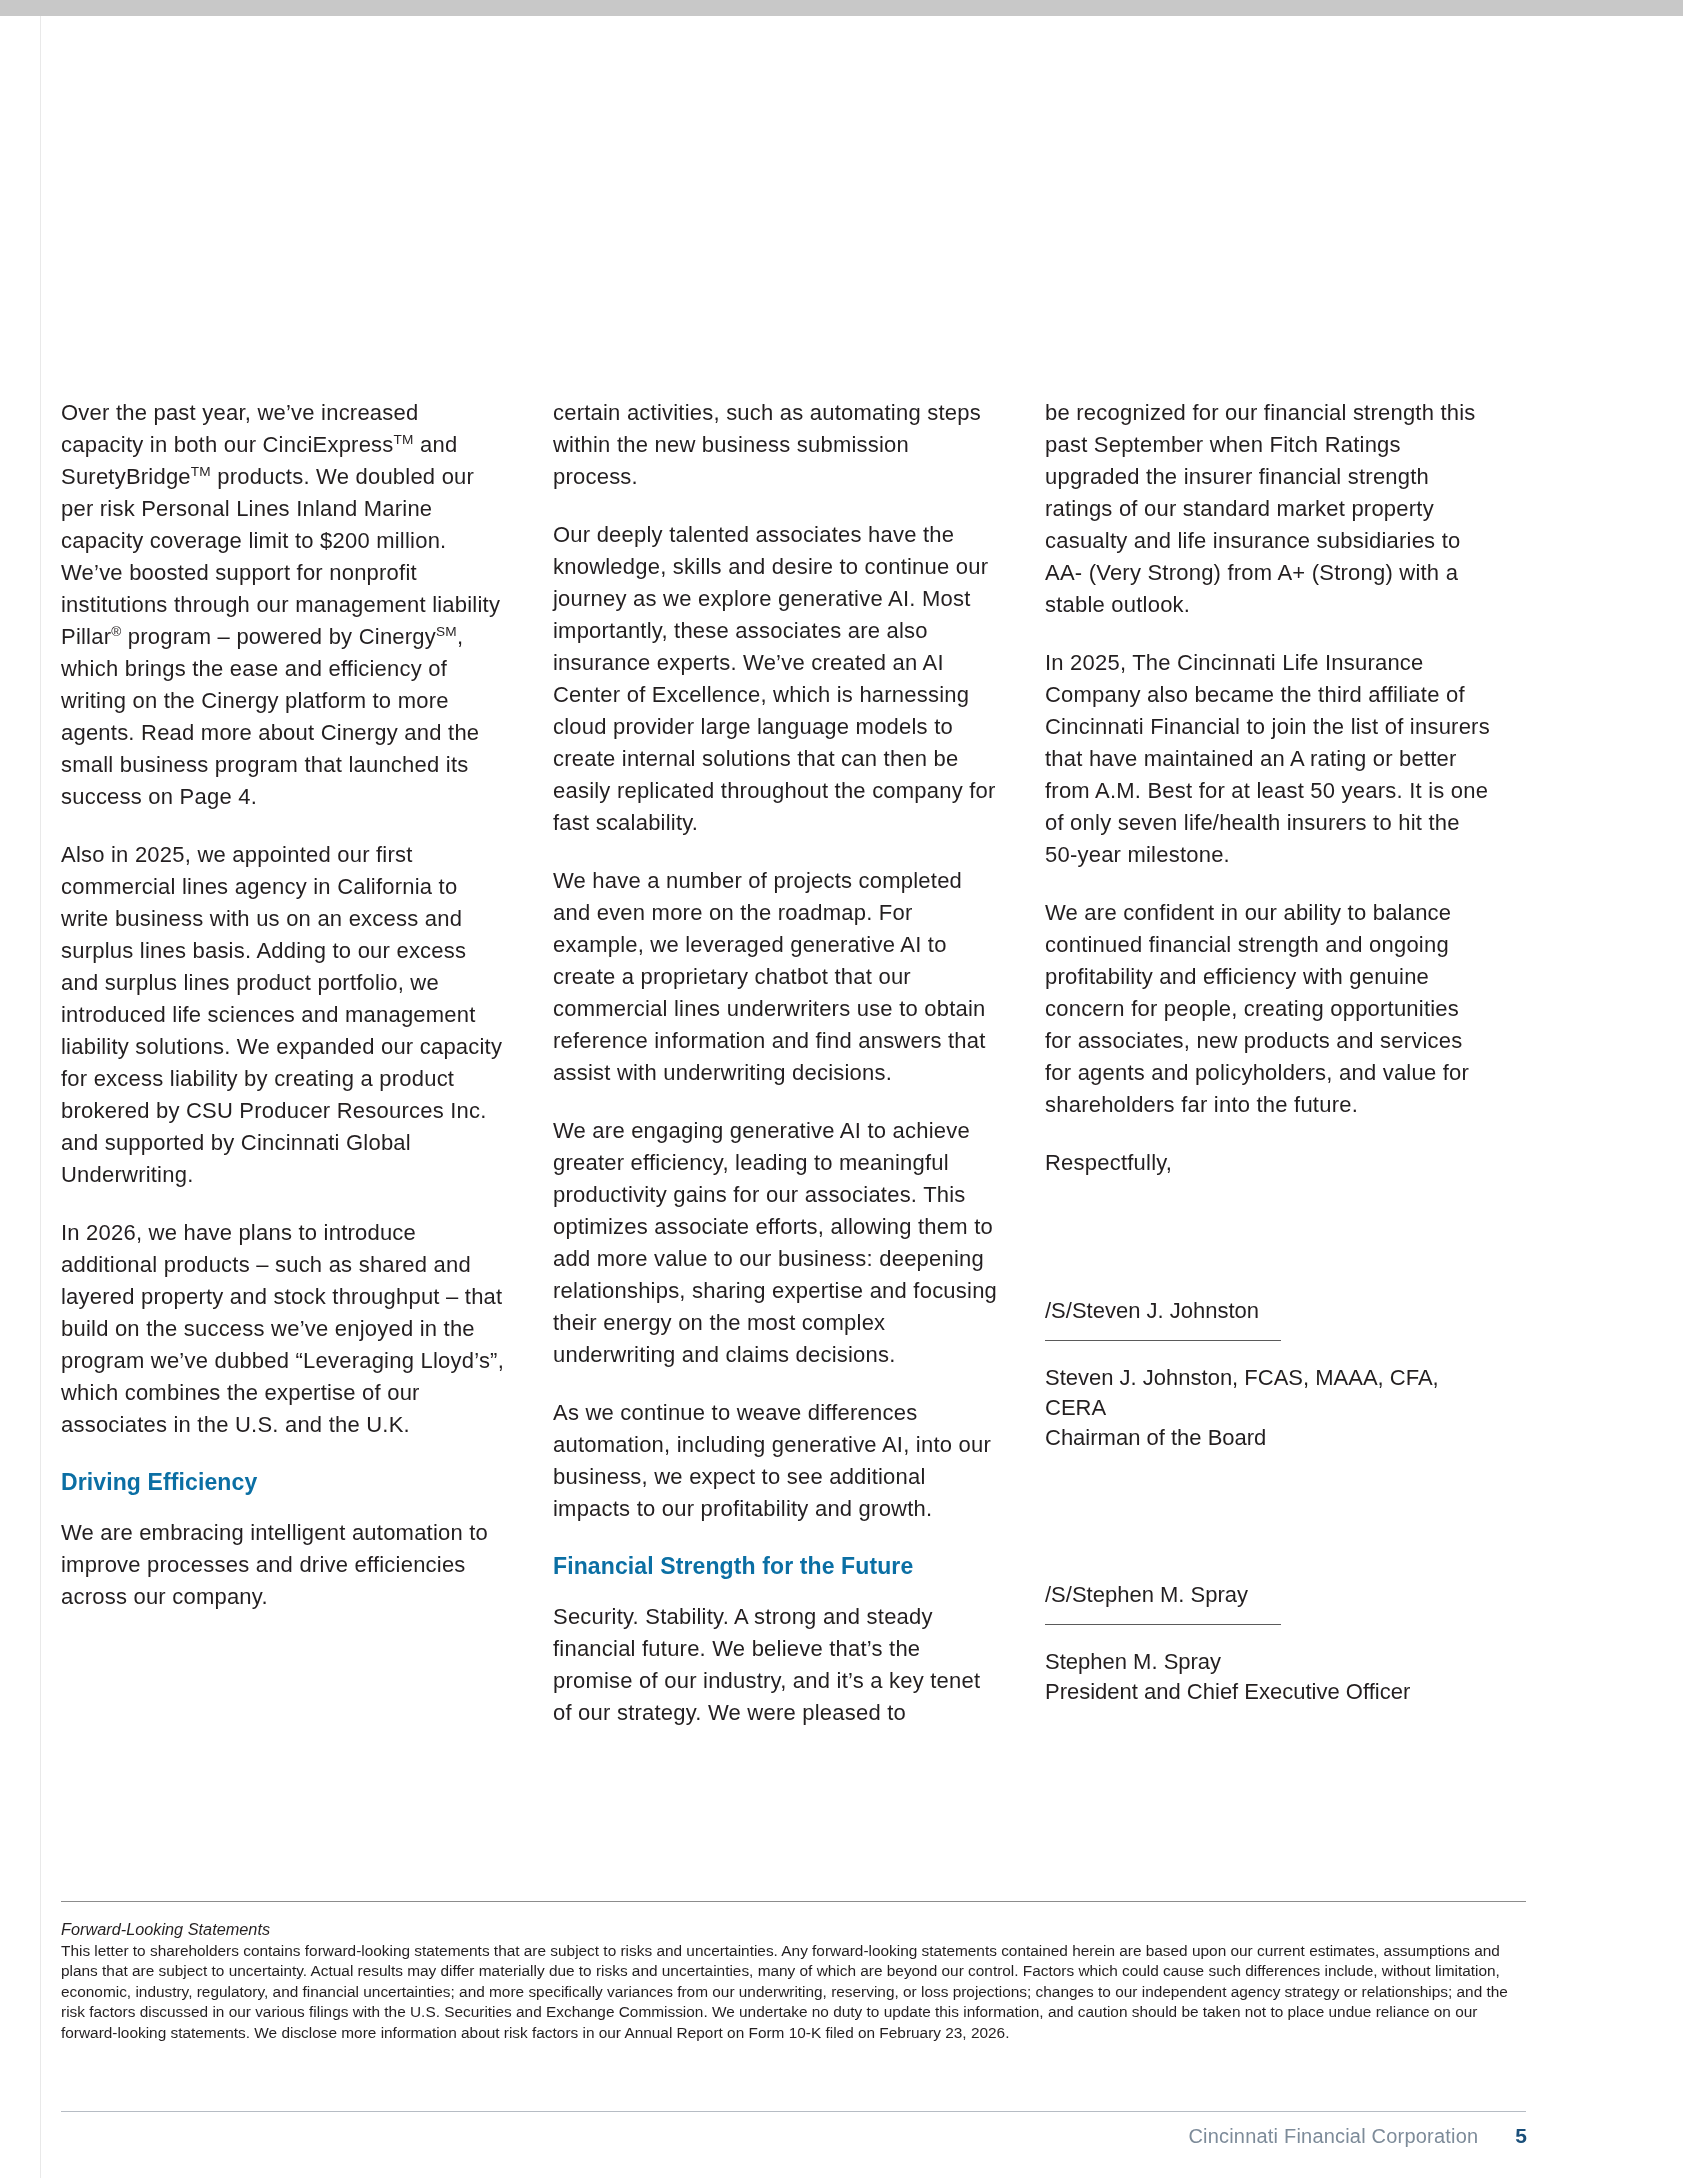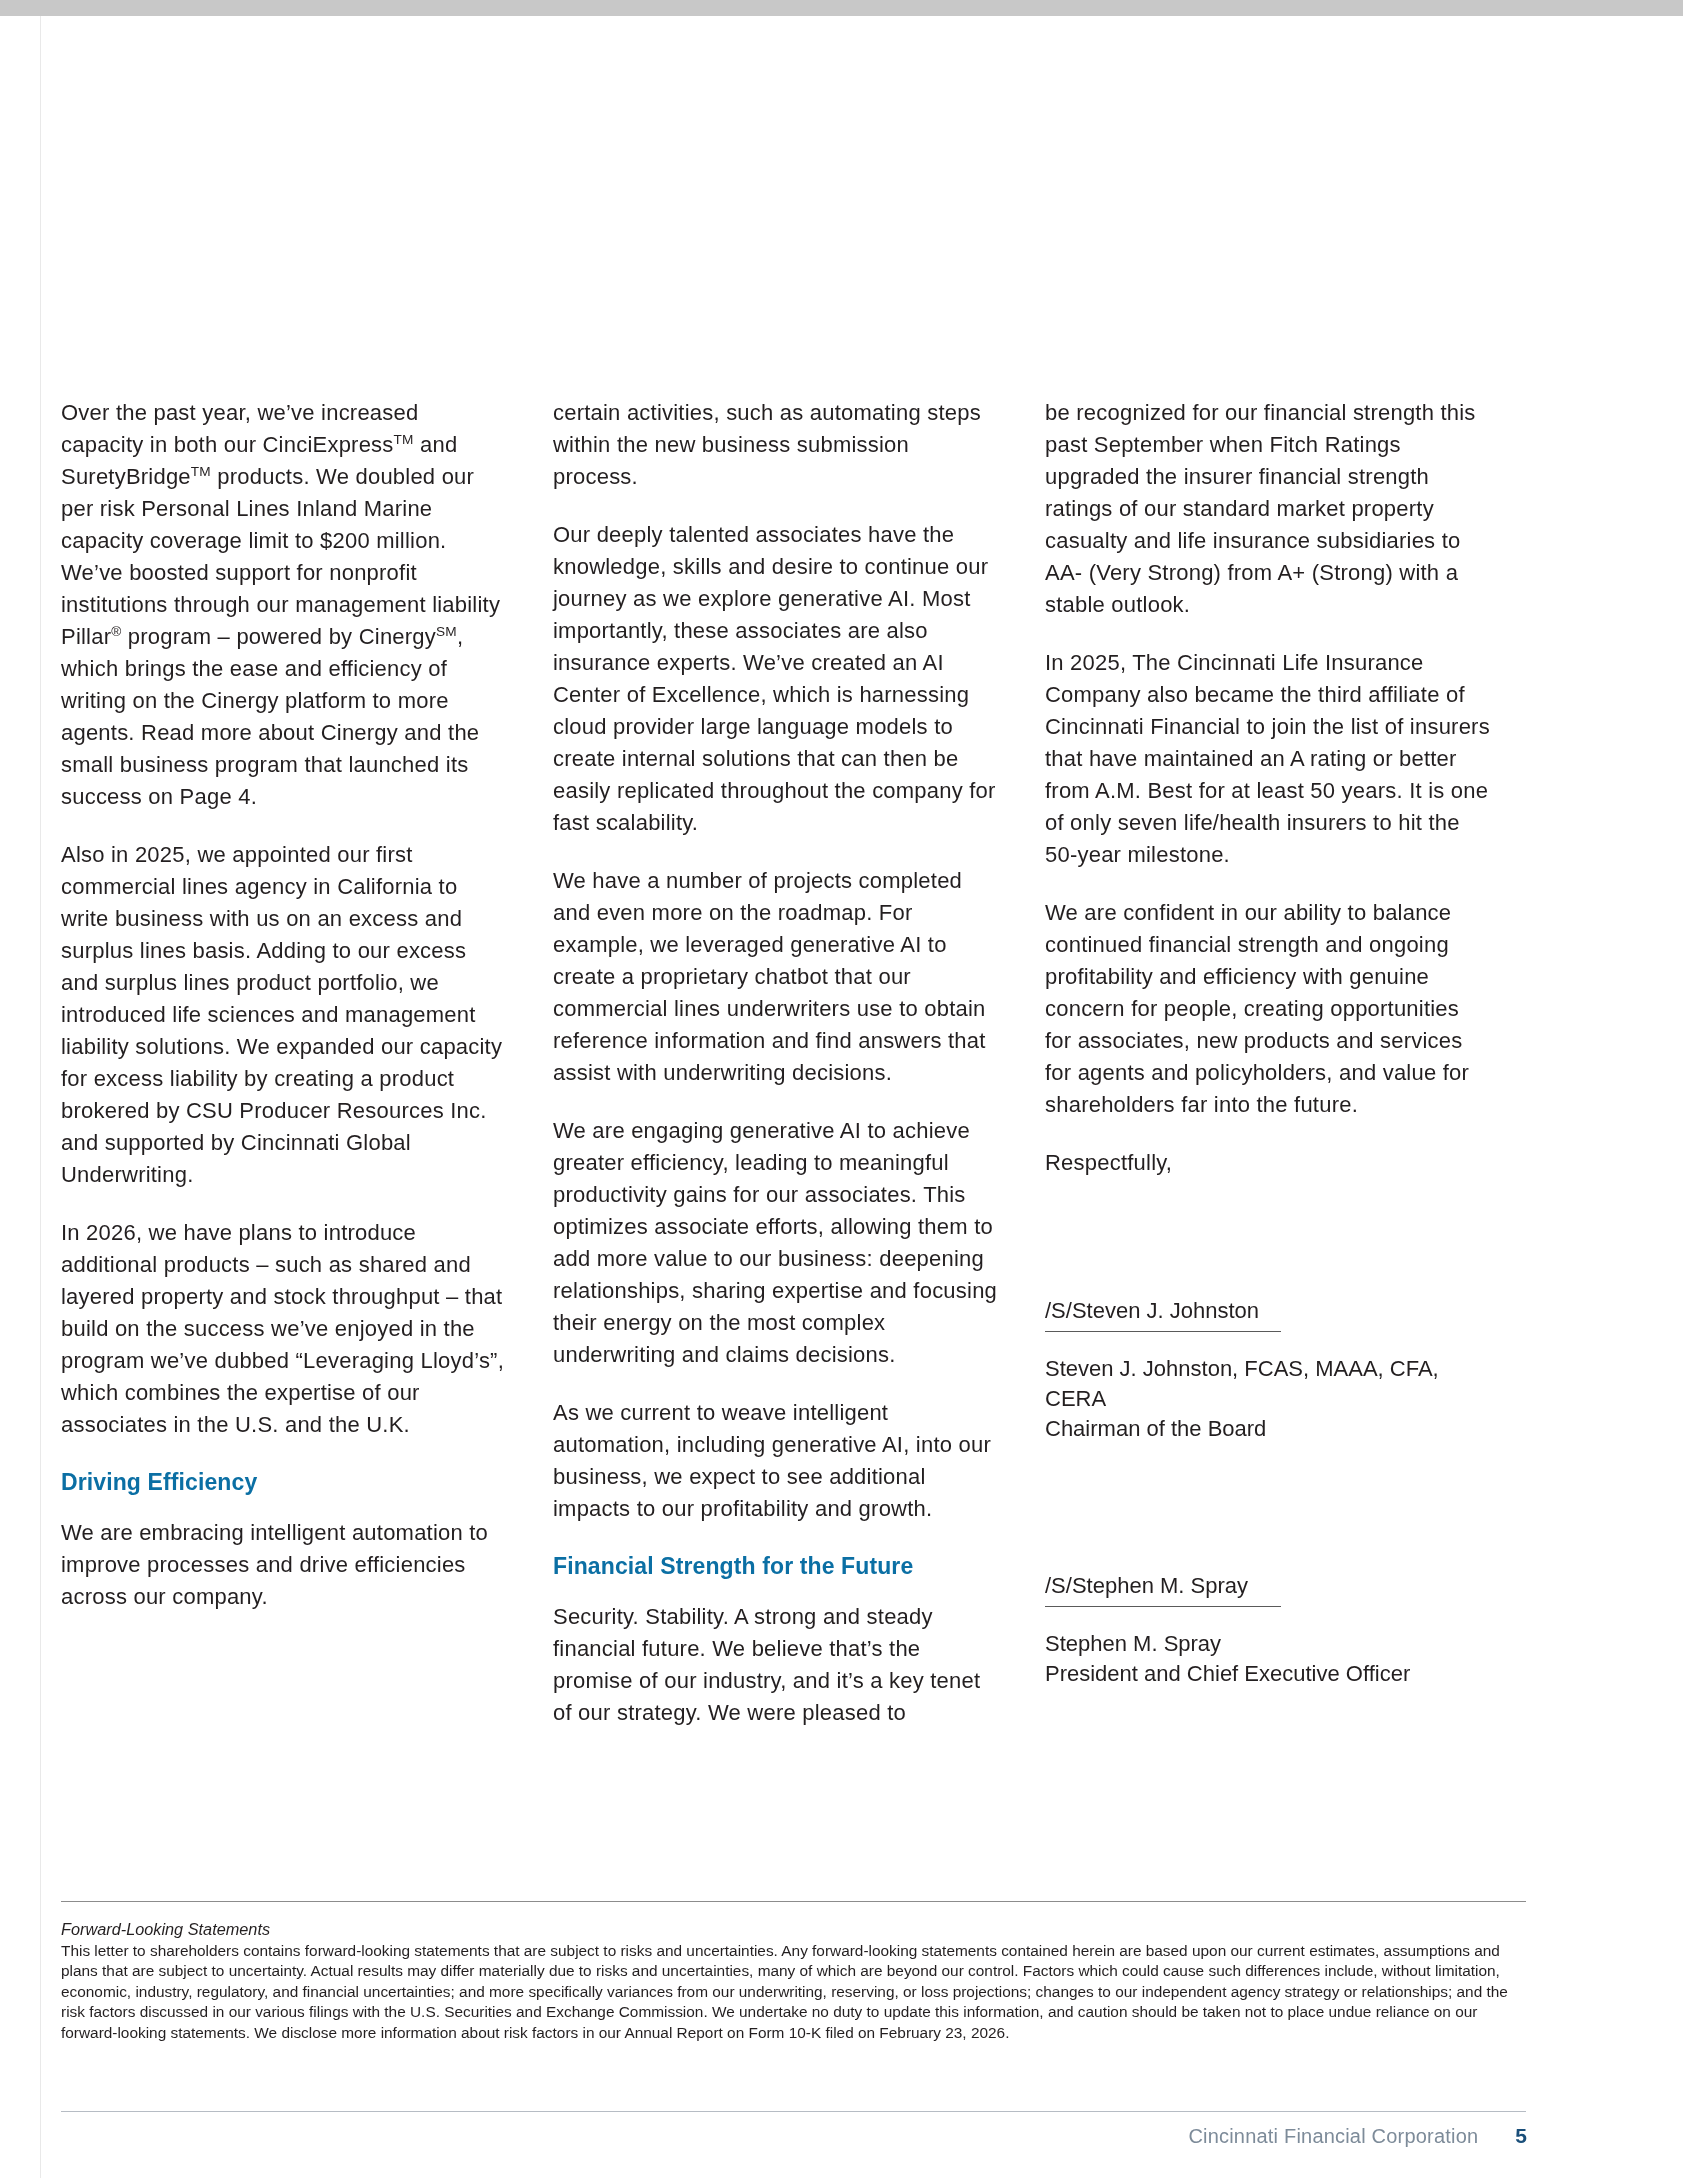--- a/index.html
+++ b/index.html
@@ -61,21 +61,21 @@
   }
 
   
   .sig-block { margin-top: 0; }
   .sig-1 { margin-top: 117px; }
   .sig-2 { margin-top: 127px; }
   .sig-line {
     font-size: 22px;
     line-height: 30px;
     color: #231f20;
-    padding-bottom: 5px;
+    padding-bottom: 14px;
     border-bottom: 1.5px solid #5a5a5a;
     display: inline-block;
     min-width: 236px;
   }
   .sig-name {
     margin-top: 22px;
     font-size: 22px;
     line-height: 30px;
     color: #231f20;
   }
@@ -163,21 +163,21 @@
 
       <p>We are embracing intelligent automation to improve processes and drive efficiencies across our company.</p>
 
     </div>
 
     <div class="col">
       <p>certain activities, such as automating steps within the new business submission process.</p>
       <p>Our deeply talented associates have the knowledge, skills and desire to continue our journey as we explore generative AI. Most importantly, these associates are also insurance experts. We’ve created an AI Center of Excellence, which is harnessing cloud provider large language models to create internal solutions that can then be easily replicated throughout the company for fast scalability.</p>
       <p>We have a number of projects completed and even more on the roadmap. For example, we leveraged generative AI to create a proprietary chatbot that our commercial lines underwriters use to obtain reference information and find answers that assist with underwriting decisions.</p>
       <p>We are engaging generative AI to achieve greater efficiency, leading to meaningful productivity gains for our associates. This optimizes associate efforts, allowing them to add more value to our business: deepening relationships, sharing expertise and focusing their energy on the most complex underwriting and claims decisions.</p>
-      <p>As we current to weave intelligent automation, including generative AI, into our business, we expect to see additional impacts to our profitability and growth.</p>
+      <p>As we continue to weave differences automation, including generative AI, into our business, we expect to see additional impacts to our profitability and growth.</p>
 
       <h2 class="section-head">Financial Strength for the Future</h2>
 
       <p>Security. Stability. A strong and steady financial future. We believe that’s the promise of our industry, and it’s a key tenet of our strategy. We were pleased to</p>
     </div>
 
     <div class="col">
       <p>be recognized for our financial strength this past September when Fitch Ratings upgraded the insurer financial strength ratings of our standard market property casualty and life insurance subsidiaries to AA- (Very Strong) from A+ (Strong) with a stable outlook.</p>
       <p>In 2025, The Cincinnati Life Insurance Company also became the third affiliate of Cincinnati Financial to join the list of insurers that have maintained an A rating or better from A.M. Best for at least 50 years. It is one of only seven life/health insurers to hit the 50-year milestone.</p>
       <p>We are confident in our ability to balance continued financial strength and ongoing profitability and efficiency with genuine concern for people, creating opportunities for associates, new products and services for agents and policyholders, and value for shareholders far into the future.</p>

